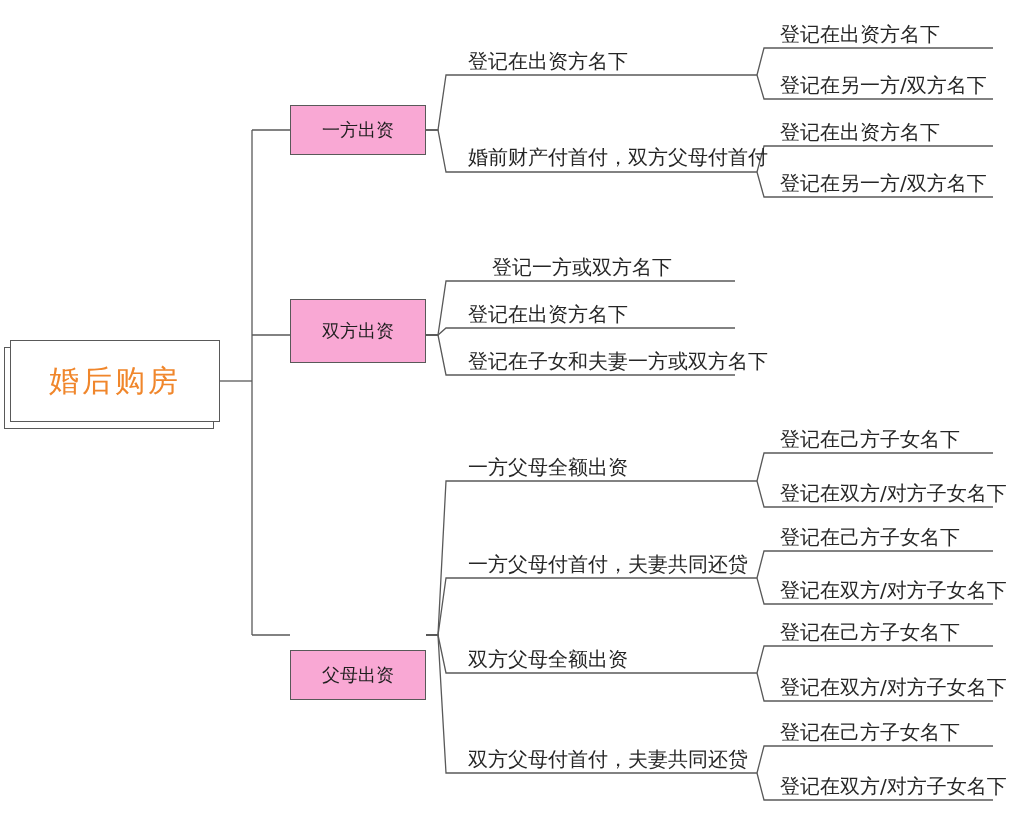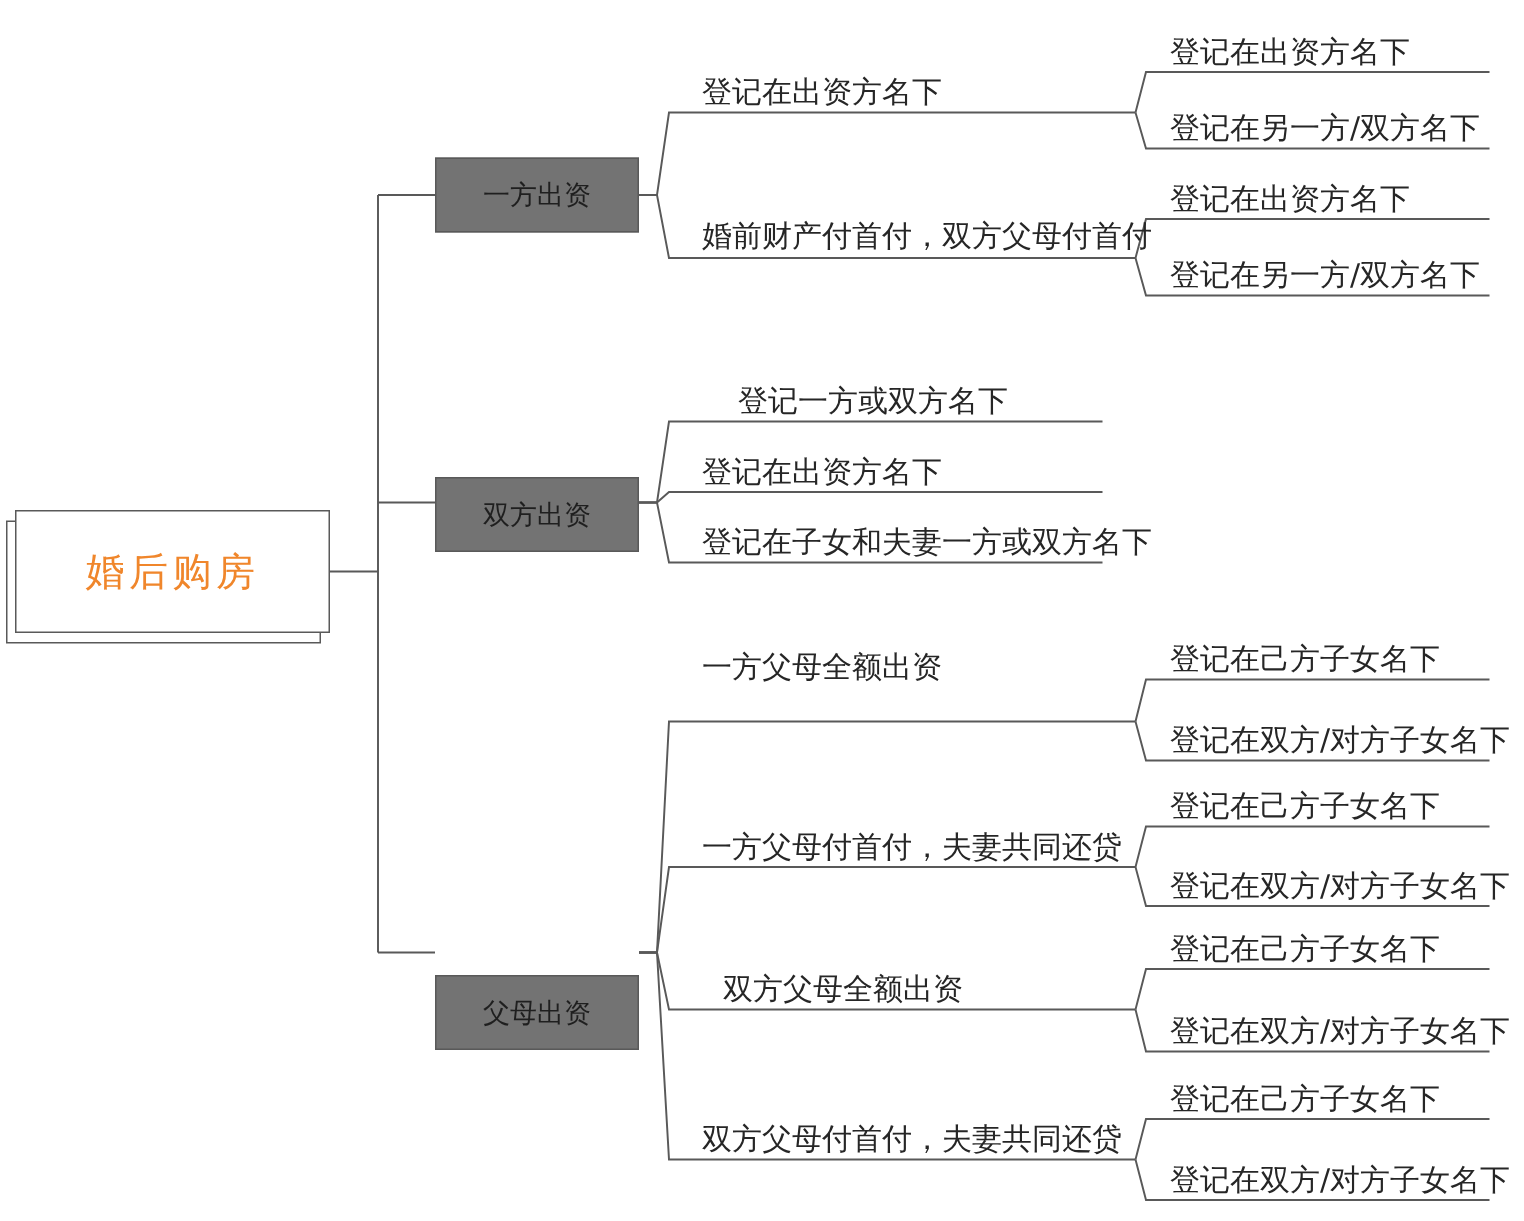--- a/index.html
+++ b/index.html
@@ -3,26 +3,26 @@
 <meta charset="utf-8">
 <style>
   :root { --line:#595959; --text:#262626; --accent:#f0862b; --bg:#ffffff; }
   * { box-sizing: border-box; }
   html,body { margin:0; padding:0; background:var(--bg); }
   body { font-family:"DejaVu Sans","Liberation Sans",sans-serif; color:var(--text); }
   .canvas { position:relative; width:1016px; height:814px; background:var(--bg); overflow:hidden; }
   .edges { position:absolute; left:0; top:0; width:1016px; height:814px; }
   .edge { stroke:var(--line); stroke-width:1.3; fill:none; }
   .label { position:absolute; font-size:20px; line-height:20px; white-space:nowrap; color:var(--text); cursor:default; }
-  .box { position:absolute; border:1.5px solid var(--line); background:#737373; display:flex; align-items:center; justify-content:center; font-size:18px; color:#1f1f1f; }
+  .box { position:absolute; border:1.5px solid var(--line); background:#f9a8d4; display:flex; align-items:center; justify-content:center; font-size:18px; color:#1f1f1f; }
   .root-box { position:absolute; left:10px; top:340px; width:210px; height:82px; border:1.5px solid var(--line); background:#fff; display:flex; align-items:center; justify-content:center; z-index:2; }
   .root-shadow { position:absolute; left:4px; top:347px; width:210px; height:82px; border:1.5px solid var(--line); background:#fff; z-index:1; }
-  .root-text { font-size:26px; letter-spacing:3px; color:var(--accent); }
+  .root-text { font-size:30px; letter-spacing:3px; color:var(--accent); }
   .b1 { left:290px; top:105px; width:136px; height:50px; }
-  .b2 { left:290px; top:318px; width:136px; height:50px; }
+  .b2 { left:290px; top:299px; width:136px; height:64px; }
   .b3 { left:290px; top:610px; width:136px; height:50px;margin-top:40px; }
 </style>
 </head>
 <body>
 
 <div class="canvas">
 
   <svg class="edges" viewBox="0 0 1016 814" xmlns="http://www.w3.org/2000/svg">
 
     <path class="edge" d="M 220 381 L 252 381"></path>
@@ -78,29 +78,29 @@
   <div class="label" style="left:780px; top:75px;">登记在另一方/双方名下</div>
 
   <div class="label" style="left:468px; top:147px;">婚前财产付首付，双方父母付首付</div>
   <div class="label" style="left:780px; top:122px;">登记在出资方名下</div>
   <div class="label" style="left:780px; top:173px;">登记在另一方/双方名下</div>
 
   <div class="label" style="left:468px; top:257px;margin-left:24px;">登记一方或双方名下</div>
   <div class="label" style="left:468px; top:304px;">登记在出资方名下</div>
   <div class="label" style="left:468px; top:351px;">登记在子女和夫妻一方或双方名下</div>
 
-  <div class="label" style="left:468px; top:437px;font-family:Liberation Mono, monospace;">一方父母全额出资</div>
+  <div class="label" style="left:468px; top:457px;">一方父母全额出资</div>
   <div class="label" style="left:780px; top:429px;">登记在己方子女名下</div>
   <div class="label" style="left:780px; top:483px;">登记在双方/对方子女名下</div>
 
   <div class="label" style="left:468px; top:554px;">一方父母付首付，夫妻共同还贷</div>
   <div class="label" style="left:780px; top:527px;">登记在己方子女名下</div>
   <div class="label" style="left:780px; top:580px;">登记在双方/对方子女名下</div>
 
-  <div class="label" style="left:468px; top:649px;margin-left:14px;">双方父母全额出资</div>
+  <div class="label" style="left:468px; top:649px;">双方父母全额出资</div>
   <div class="label" style="left:780px; top:622px;">登记在己方子女名下</div>
   <div class="label" style="left:780px; top:677px;">登记在双方/对方子女名下</div>
 
   <div class="label" style="left:468px; top:749px;">双方父母付首付，夫妻共同还贷</div>
   <div class="label" style="left:780px; top:722px;">登记在己方子女名下</div>
   <div class="label" style="left:780px; top:776px;">登记在双方/对方子女名下</div>
 
 </div>
 
 </body></html>

